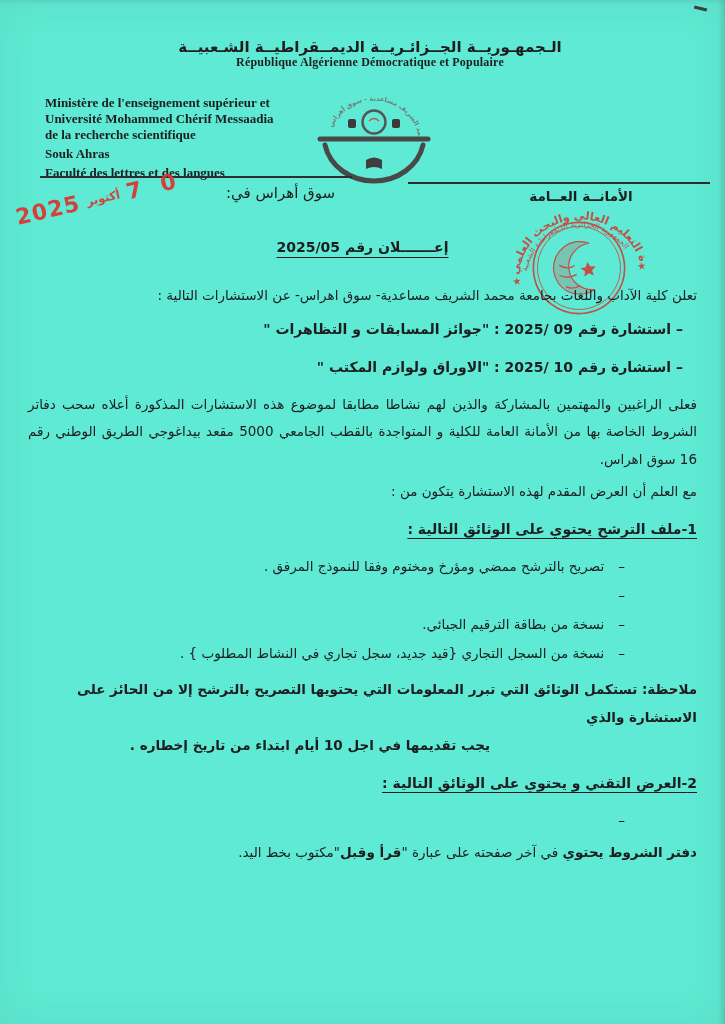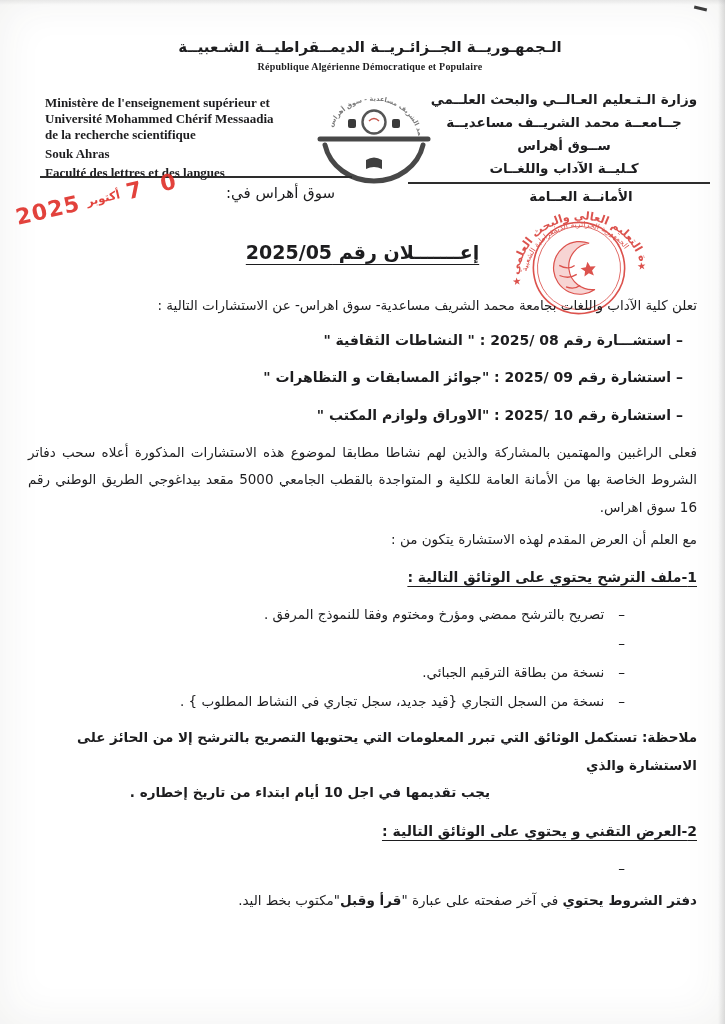--- a/index.html
+++ b/index.html
@@ -1,29 +1,29 @@
 <!DOCTYPE html>
 <html lang="ar"><head>
 <meta charset="utf-8">
 <style>
   html,body{margin:0;padding:0;background:#d9d8d4;}
-  .page{position:relative;width:725px;height:1024px;background:#ffffff;overflow:hidden;
+  .page{position:relative;width:725px;height:1024px;background:#5eead4;overflow:hidden;
         font-family:"DejaVu Sans",sans-serif;color:#1d1d1f;
         box-shadow:inset 0 0 45px rgba(60,55,45,.07);}
   .scan-edge-right{position:absolute;top:0;right:0;width:7px;height:100%;
         background:linear-gradient(to left,rgba(40,40,40,.14),rgba(0,0,0,0));}
   .scan-edge-top{position:absolute;top:0;left:0;width:100%;height:5px;
         background:linear-gradient(to bottom,rgba(40,40,40,.08),rgba(0,0,0,0));}
   .corner-mark{position:absolute;top:7px;left:694px;width:13px;height:3px;background:#3c3c3c;transform:rotate(14deg);}
 
   
   .republic-ar{position:absolute;top:38px;left:105px;width:530px;text-align:center;
         font-size:15px;font-weight:bold;direction:rtl;}
-  .republic-fr{position:absolute;top:61px;left:105px;width:530px;text-align:center;
-        font-family:"Liberation Serif",serif;font-size:10px;font-weight:bold;letter-spacing:.2px;}
+  .republic-fr{position:absolute;top:55px;left:105px;width:530px;text-align:center;
+        font-family:"Liberation Serif",serif;font-size:12px;font-weight:bold;letter-spacing:.2px;}
   .fr-block{position:absolute;top:95px;left:45px;width:305px;
         font-family:"Liberation Serif",serif;font-size:13px;font-weight:bold;line-height:1.24;}
   .fr-block p{margin:0;}
   .fr-block .gap{margin-top:3px;}
   .logo{position:absolute;top:94px;left:308px;width:132px;height:90px;}
   .ar-block{position:absolute;top:88px;left:418px;width:292px;text-align:center;
         font-size:13.5px;font-weight:bold;direction:rtl;line-height:1.7;}
   .ar-block p{margin:0;}
   .rule-left{position:absolute;top:176px;left:40px;width:312px;border-top:2px solid #2d2d2d;}
   .rule-right{position:absolute;top:182px;left:408px;width:302px;border-top:2px solid #2d2d2d;}
@@ -40,21 +40,21 @@
   .ds-year{font-size:22px;letter-spacing:1px;}
 
   
   .round-stamp{position:absolute;top:192px;left:503px;width:152px;height:152px;
         opacity:.85;transform:rotate(-7deg);}
 
   
   .doc-body{position:absolute;top:233px;left:28px;width:669px;direction:rtl;
         font-size:13.5px;line-height:2.05;}
   .title-wrap{text-align:center;margin:0 0 20px 0;}
-  .title-wrap span{font-size:19px;font-weight:bold;text-decoration:underline;text-underline-offset:5px;}
+  .title-wrap span{font-size:14px;font-weight:bold;text-decoration:underline;text-underline-offset:5px;}
   .intro{margin:0 0 6px 0;}
   .consultations p{font-weight:bold;font-size:14px;margin:0 14px 9px 0;}
   .para{margin:4px 0 4px 0;text-align:justify;}
   .offer-line{margin:2px 0 2px 0;}
   .sec-heading{font-size:14px;font-weight:bold;margin:10px 0 8px 0;}
   .sec-heading span{text-decoration:underline;text-underline-offset:4px;}
   .items{margin:0 72px 4px 0;}
   .item{display:flex;gap:14px;line-height:2.15;}
   .note{font-weight:bold;margin:8px 0 0 0;}
   .note p{margin:0;}
@@ -90,26 +90,20 @@
     </text>
     <circle cx="66" cy="28" r="11.5" fill="none" stroke="#555" stroke-width="2.4"></circle>
     <path d="M61,27 q5,-5 10,0" stroke="#c4544a" stroke-width="1.4" fill="none"></path>
     <rect x="40" y="25" width="8" height="9" rx="2" fill="#3a3a3a"></rect>
     <rect x="84" y="25" width="8" height="9" rx="2" fill="#3a3a3a"></rect>
     <line x1="12" y1="45" x2="120" y2="45" stroke="#484848" stroke-width="5" stroke-linecap="round"></line>
     <path d="M17,51 A50,45 0 0 0 115,51" stroke="#484848" stroke-width="5" fill="none" stroke-linecap="round"></path>
     <path d="M58,66 q8,-5 16,0 v9 q-8,-4 -16,0 z" fill="#3f3f3f"></path>
   </svg>
 
-  <div class="ar-block">
-    <p>وزارة الـتـعليم العـالــي والبحث العلــمي</p>
-    <p>جــامعــة محمد الشريــف مساعديــة</p>
-    <p>ســوق أهراس</p>
-    <p>كـليــة الآداب واللغــات</p>
-  </div>
 
   <div class="rule-left"></div>
   <div class="rule-right"></div>
 
   <div class="secretariat">الأمانــة العــامة</div>
   <div class="place-label">سوق أهراس في:</div>
 
   <div class="date-stamp">
     <span class="ds-day">0 7</span>
     <span class="ds-month">أكتوبر</span>
@@ -139,21 +133,20 @@
   </svg>
 
   <div class="doc-body">
     <div class="title-wrap">
       <span>إعـــــــلان رقم 2025/05</span>
     </div>
 
     <p class="intro">تعلن كلية الآداب واللغات بجامعة محمد الشريف مساعدية- سوق اهراس- عن الاستشارات التالية :</p>
 
     <div class="consultations">
-      <p>– استشـــارة رقم 08 /2025 : " النشاطات الثقافية "</p>
       <p>– استشارة رقم 09 /2025 : "جوائز المسابقات و التظاهرات "</p>
       <p>– استشارة رقم 10 /2025 : "الاوراق ولوازم المكتب "</p>
     </div>
 
 
     <p class="para">فعلى الراغبين والمهتمين بالمشاركة والذين لهم نشاطا مطابقا لموضوع هذه الاستشارات المذكورة أعلاه سحب دفاتر الشروط الخاصة بها من الأمانة العامة للكلية و المتواجدة بالقطب الجامعي 5000 مقعد بيداغوجي الطريق الوطني رقم 16 سوق اهراس.</p>
 
     <p class="offer-line">مع العلم أن العرض المقدم لهذه الاستشارة  يتكون من :</p>
 
     <div class="sec-heading">

